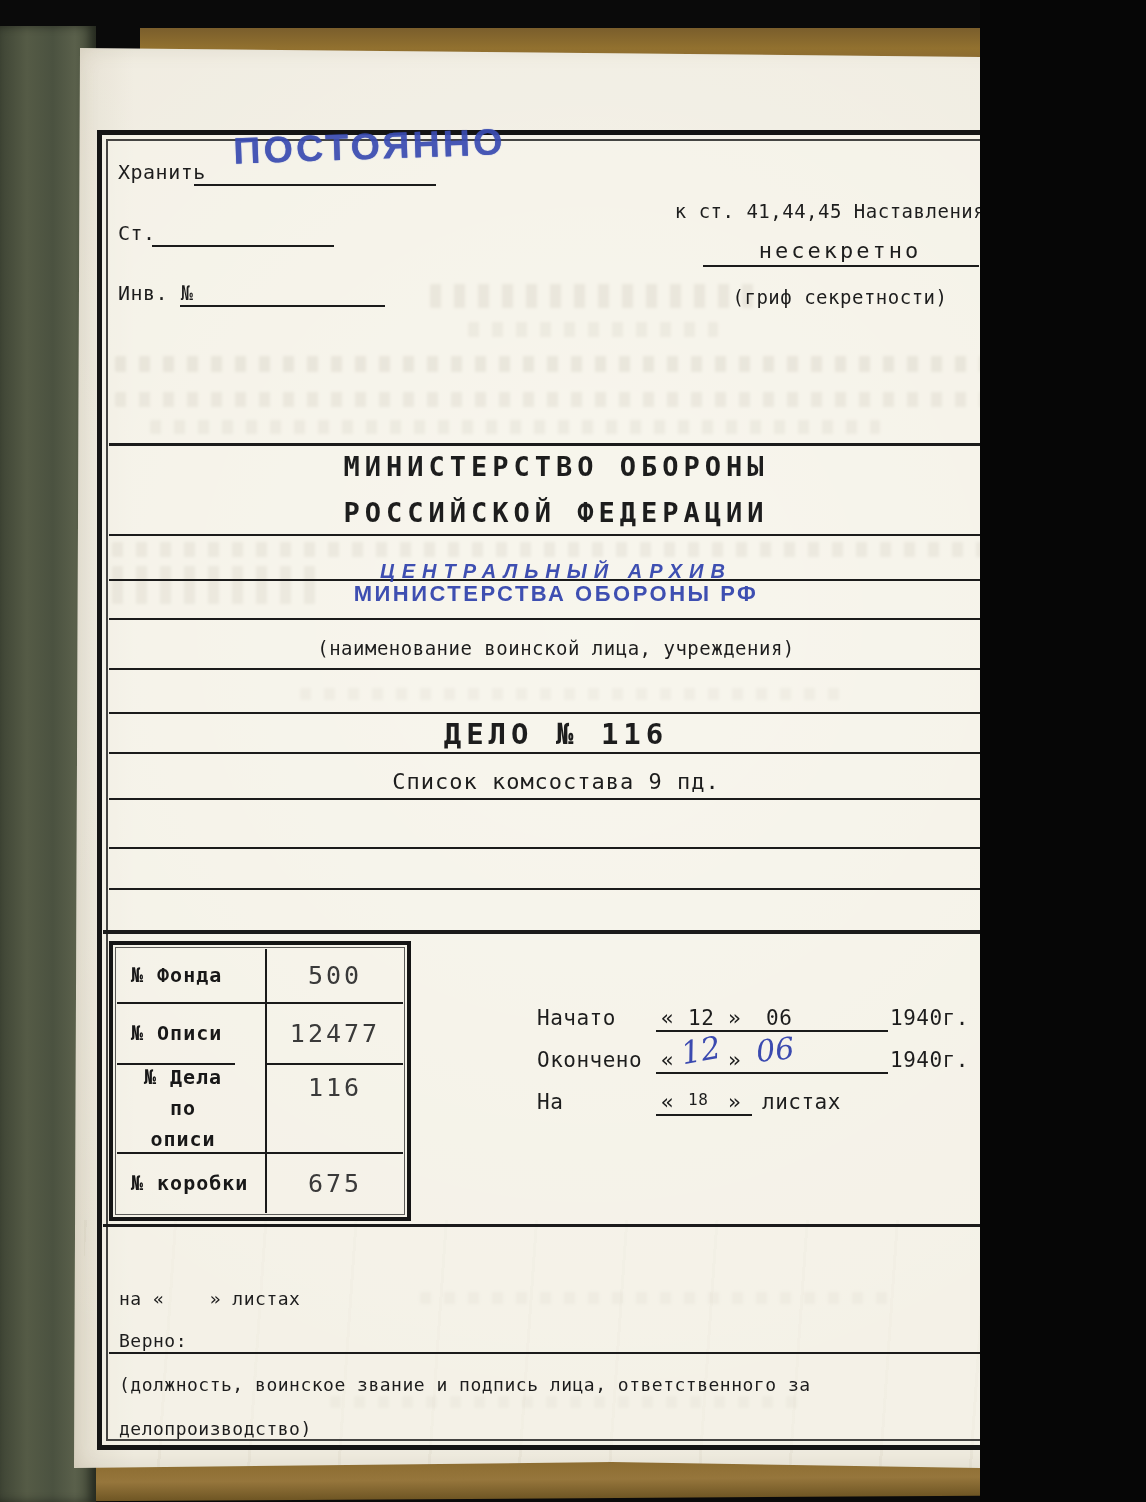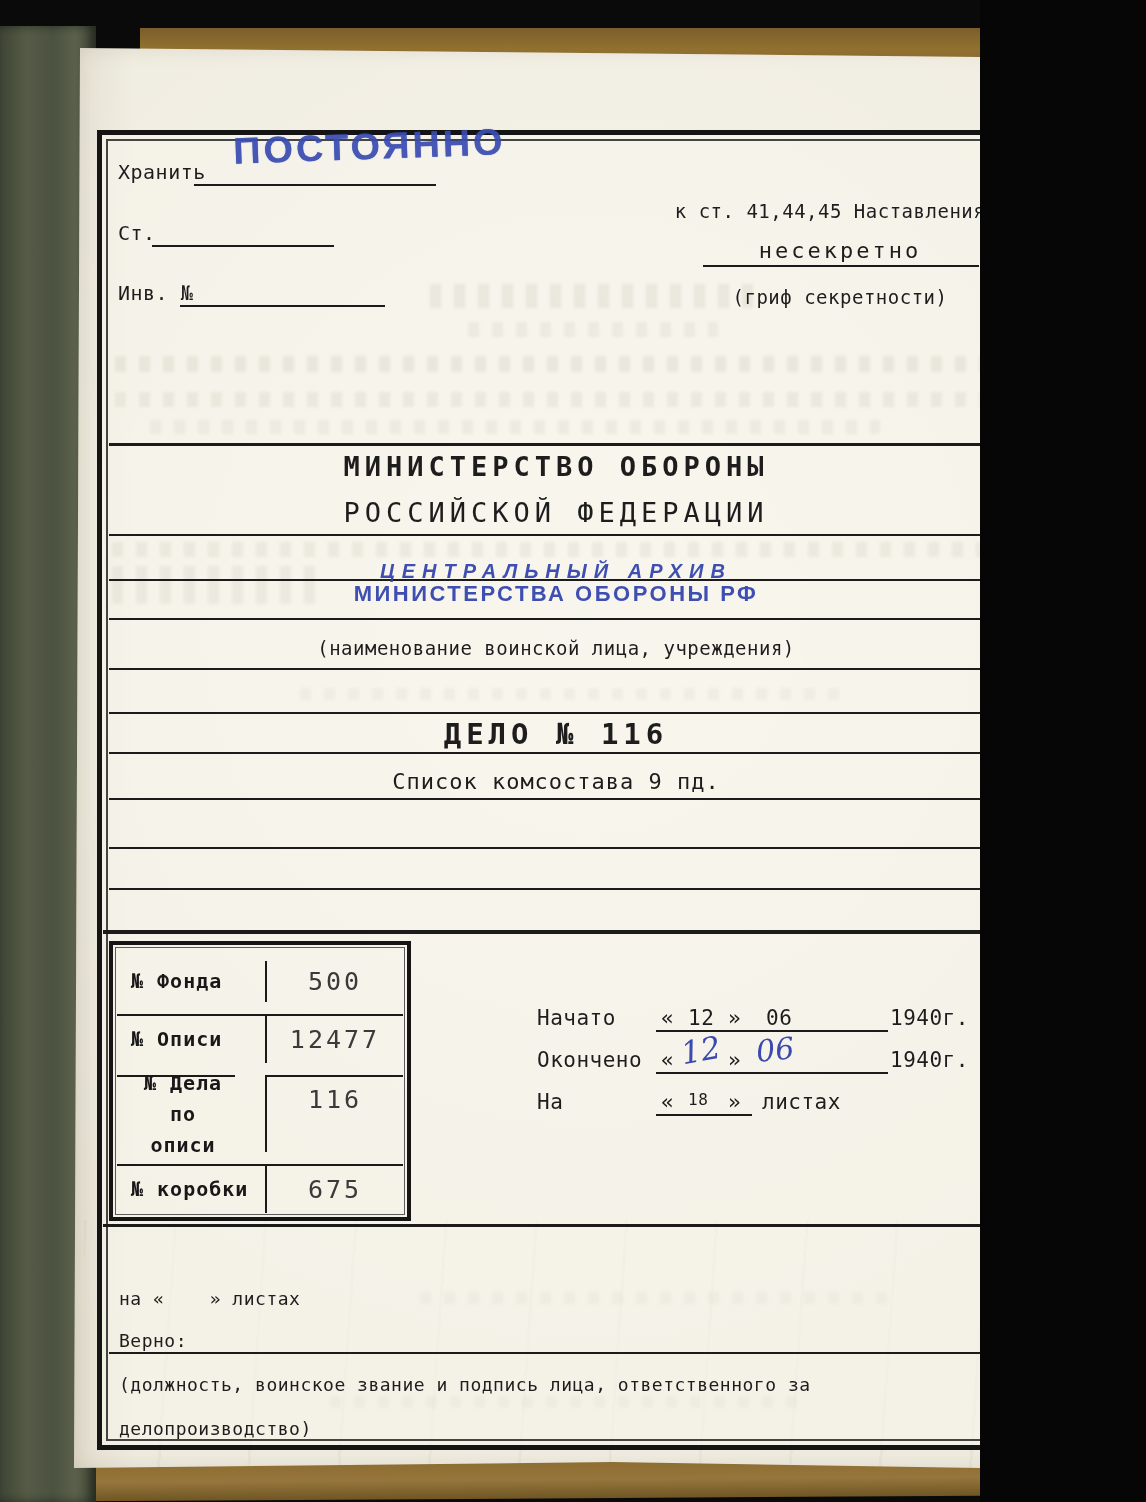--- a/index.html
+++ b/index.html
@@ -45,21 +45,21 @@
   .stamp-arc2{left:97px;top:581px;width:918px;font-family:"Liberation Sans",sans-serif;
     font-weight:bold;font-size:22px;letter-spacing:2.5px;color:#2f41ad;opacity:.92;}
   
   .ghost{position:absolute;border-radius:2px;filter:blur(1.6px);
     background:repeating-linear-gradient(90deg, rgba(125,112,88,.55) 0 11px, rgba(125,112,88,0) 11px 24px);}
   
   .refs{left:109px;top:941px;width:302px;height:280px;border:4px solid #151515;box-sizing:border-box;}
   .refs::before{content:"";position:absolute;inset:2px;border:1px solid rgba(40,40,40,.75);}
   .refs-grid{position:absolute;inset:4px;display:grid;grid-template-columns:148px 1fr;
     grid-template-rows:53px 61px 89px 1fr;}
-  .rcell{display:flex;align-items:center;box-sizing:border-box;margin-top:12px;}
+  .rcell{display:flex;align-items:center;box-sizing:border-box;}
   .rlabel{font-weight:bold;font-size:20px;color:#181818;padding-left:14px;letter-spacing:1px;
     white-space:normal;line-height:1.55;text-align:center;}
   .rval{justify-content:center;font-size:25px;color:#3a3a3a;letter-spacing:3px;border-left:2px solid #1a1a1a;}
   .rtop{border-top:2px solid #1a1a1a;}
   .val-top{align-items:flex-start;padding-top:8px;}
   
   .hand{position:absolute;font-family:"DejaVu Serif","Liberation Serif",serif;font-style:italic;
     color:#3d4dc0;mix-blend-mode:multiply;}
 </style>
 </head>
@@ -112,21 +112,21 @@
   <div class="line rline" style="top:712px"></div>
   <div class="line rline" style="top:752px"></div>
   <div class="line rline" style="top:798px"></div>
   <div class="line rline" style="top:847px"></div>
   <div class="line rline" style="top:888px"></div>
   <div class="line" style="left:103px;top:930px;width:906px;height:4px"></div>
   <div class="line" style="left:103px;top:1224px;width:906px;height:3px"></div>
   <div class="line rline" style="top:1352px"></div>
 
   <div class="t ctr" style="left:97px;top:451px;width:918px;font-size:27px;font-weight:bold;letter-spacing:5px">МИНИСТЕРСТВО ОБОРОНЫ</div>
-  <div class="t ctr" style="left:97px;top:497px;width:918px;font-size:27px;font-weight:normal;letter-spacing:5px">РОССИЙСКОЙ ФЕДЕРАЦИИ</div>
+  <div class="t ctr" style="left:97px;top:497px;width:918px;font-size:27px;font-weight:bold;letter-spacing:5px">РОССИЙСКОЙ ФЕДЕРАЦИИ</div>
 
   <div class="t ctr stamp-arc1">ЦЕНТРАЛЬНЫЙ АРХИВ</div>
   <div class="t ctr stamp-arc2">МИНИСТЕРСТВА ОБОРОНЫ РФ</div>
 
   <div class="t ctr" style="left:97px;top:637px;width:918px;font-size:19px">(наименование воинской лица, учреждения)</div>
 
   <div class="t ctr" style="left:97px;top:717px;width:918px;font-size:29px;font-weight:bold;letter-spacing:5px">ДЕЛО № 116</div>
   <div class="t ctr" style="left:97px;top:769px;width:918px;font-size:22px;letter-spacing:1px">Список комсостава 9 пд.</div>
 
   <div class="abs refs">

